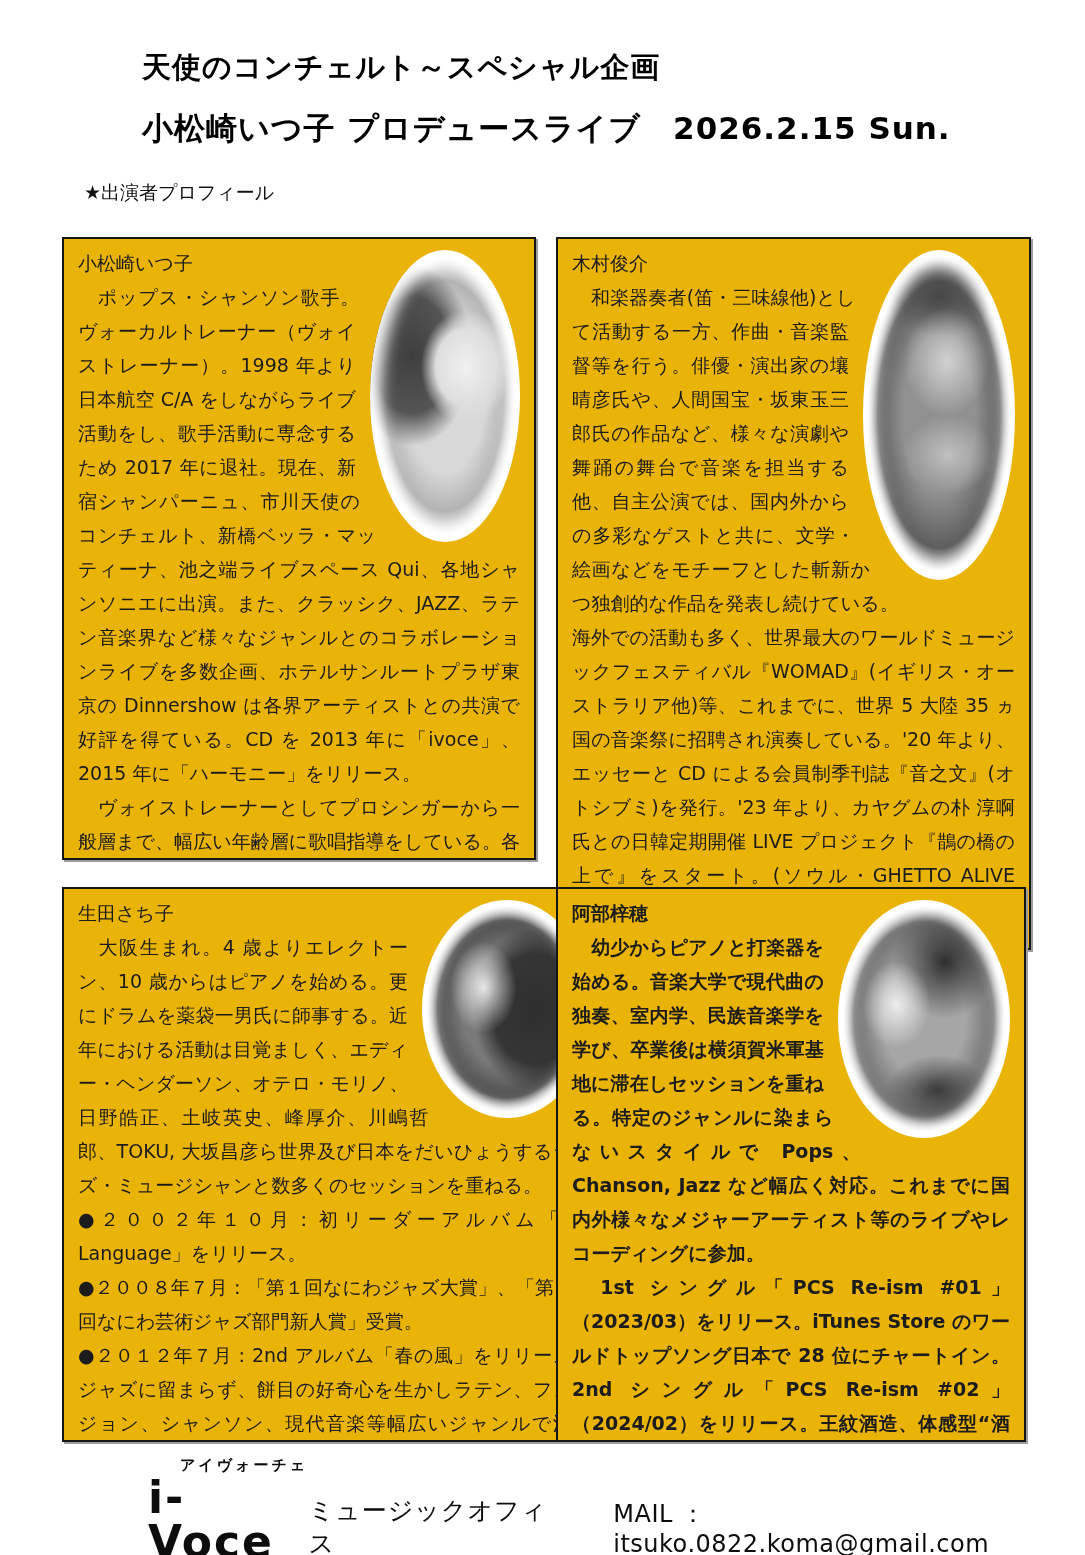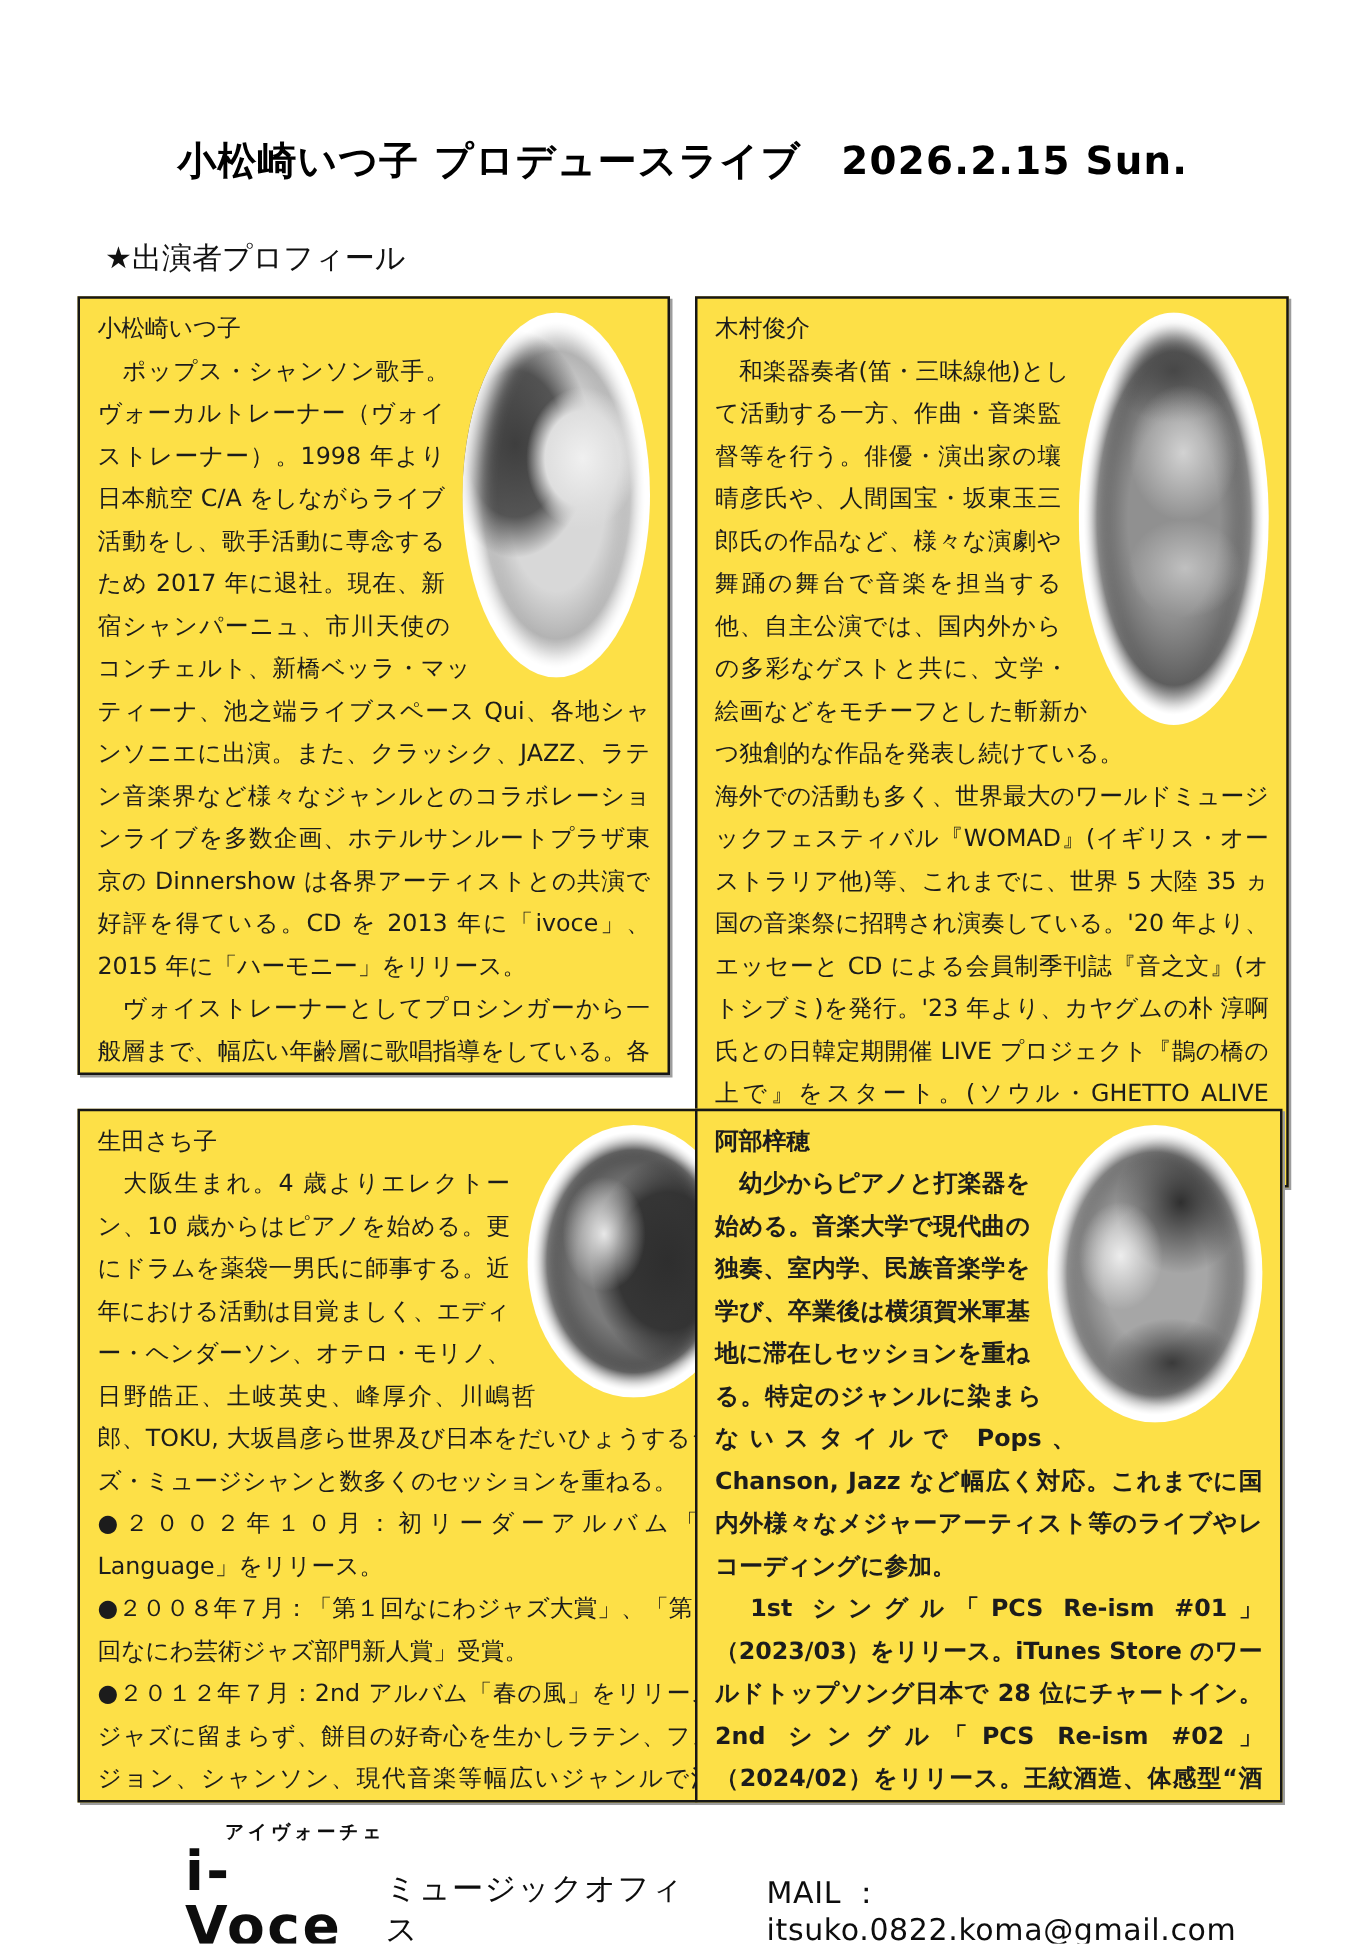--- a/index.html
+++ b/index.html
@@ -19,28 +19,28 @@
     font-size:29px; font-weight:700; letter-spacing:1px; color:#000;
     white-space:nowrap;
   }
   .title2 {
     position:absolute; left:142px; top:108px;
     font-size:31px; font-weight:700; letter-spacing:1px; color:#000;
     white-space:nowrap;
     text-align:right;
   }
   .section-header {
-    position:absolute; left:84px; top:190px;
-    font-size:24px; color:#111;
+    position:absolute; left:84px; top:180px;
+    font-size:19px; color:#111;
   }
 
   
   .box {
     position:absolute;
-    background:#fde047;
+    background:#eab308;
     border:2px solid #161616;
     box-shadow:2px 2px 0 0 #9d9d9d;
     padding:7px 14px 0 14px;
     font-size:19px;
     line-height:34px;
     text-align:justify;
     overflow:hidden;
     box-sizing:border-box;
   }
   .box-komatsuzaki { left:62px;  top:237px; width:474px; height:623px; }
@@ -111,20 +111,21 @@
   }
   .mail-line {
     font-size:24px; padding-bottom:6px; margin-left:42px; letter-spacing:0.5px;
   }
 </style>
 </head>
 <body>
 
 <div class="page">
 
+  <div class="title1">天使のコンチェルト～スペシャル企画</div>
   <div class="title2">小松崎いつ子 プロデュースライブ　2026.2.15 Sun.</div>
   <div class="section-header">★出演者プロフィール</div>
 
   <section class="box box-komatsuzaki">
     <div class="photo ph-komatsuzaki"></div>
     <div class="performer-name">小松崎いつ子</div>
     <p>　ポップス・シャンソン歌手。ヴォーカルトレーナー（ヴォイストレーナー）。1998 年より日本航空 C/A をしながらライブ活動をし、歌手活動に専念するため 2017 年に退社。現在、新宿シャンパーニュ、市川天使のコンチェルト、新橋ベッラ・マッティーナ、池之端ライブスペース Qui、各地シャンソニエに出演。また、クラッシク、JAZZ、ラテン音楽界など様々なジャンルとのコラボレーションライブを多数企画、ホテルサンルートプラザ東京の Dinnershow は各界アーティストとの共演で好評を得ている。CD を 2013 年に「ivoce」、2015 年に「ハーモニー」をリリース。</p>
     <p>　ヴォイストレーナーとしてプロシンガーから一般層まで、幅広い年齢層に歌唱指導をしている。各人に合った細やかな指導法に定評がある。ワンポイントカラオケレッスンも好評！レッスンの詳細は◆小松崎いつ子ホームページまで</p>
 
   </section>

